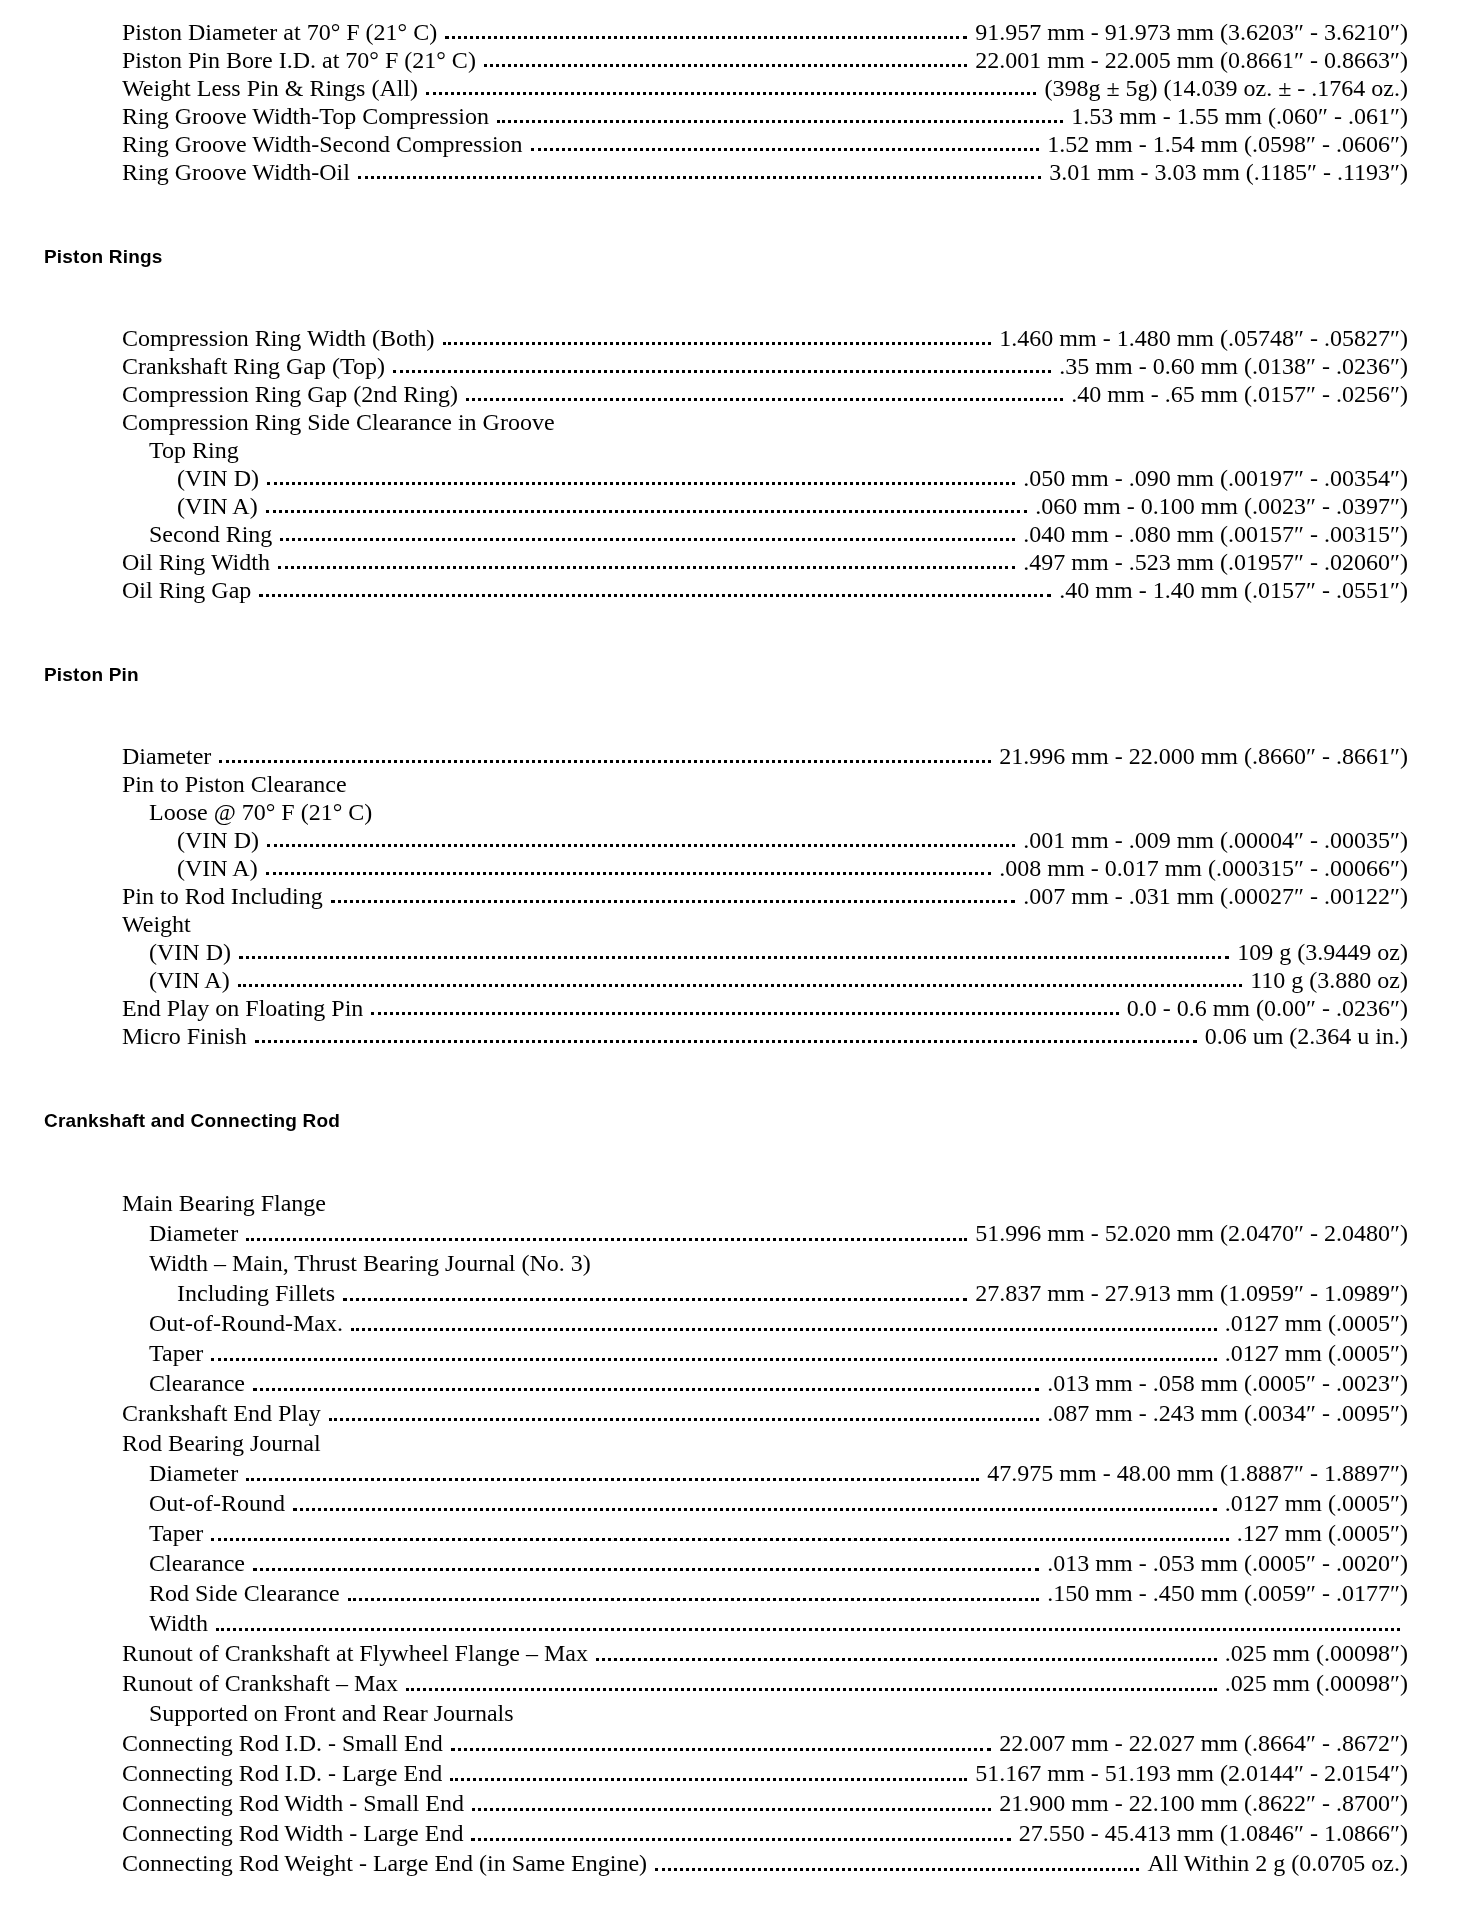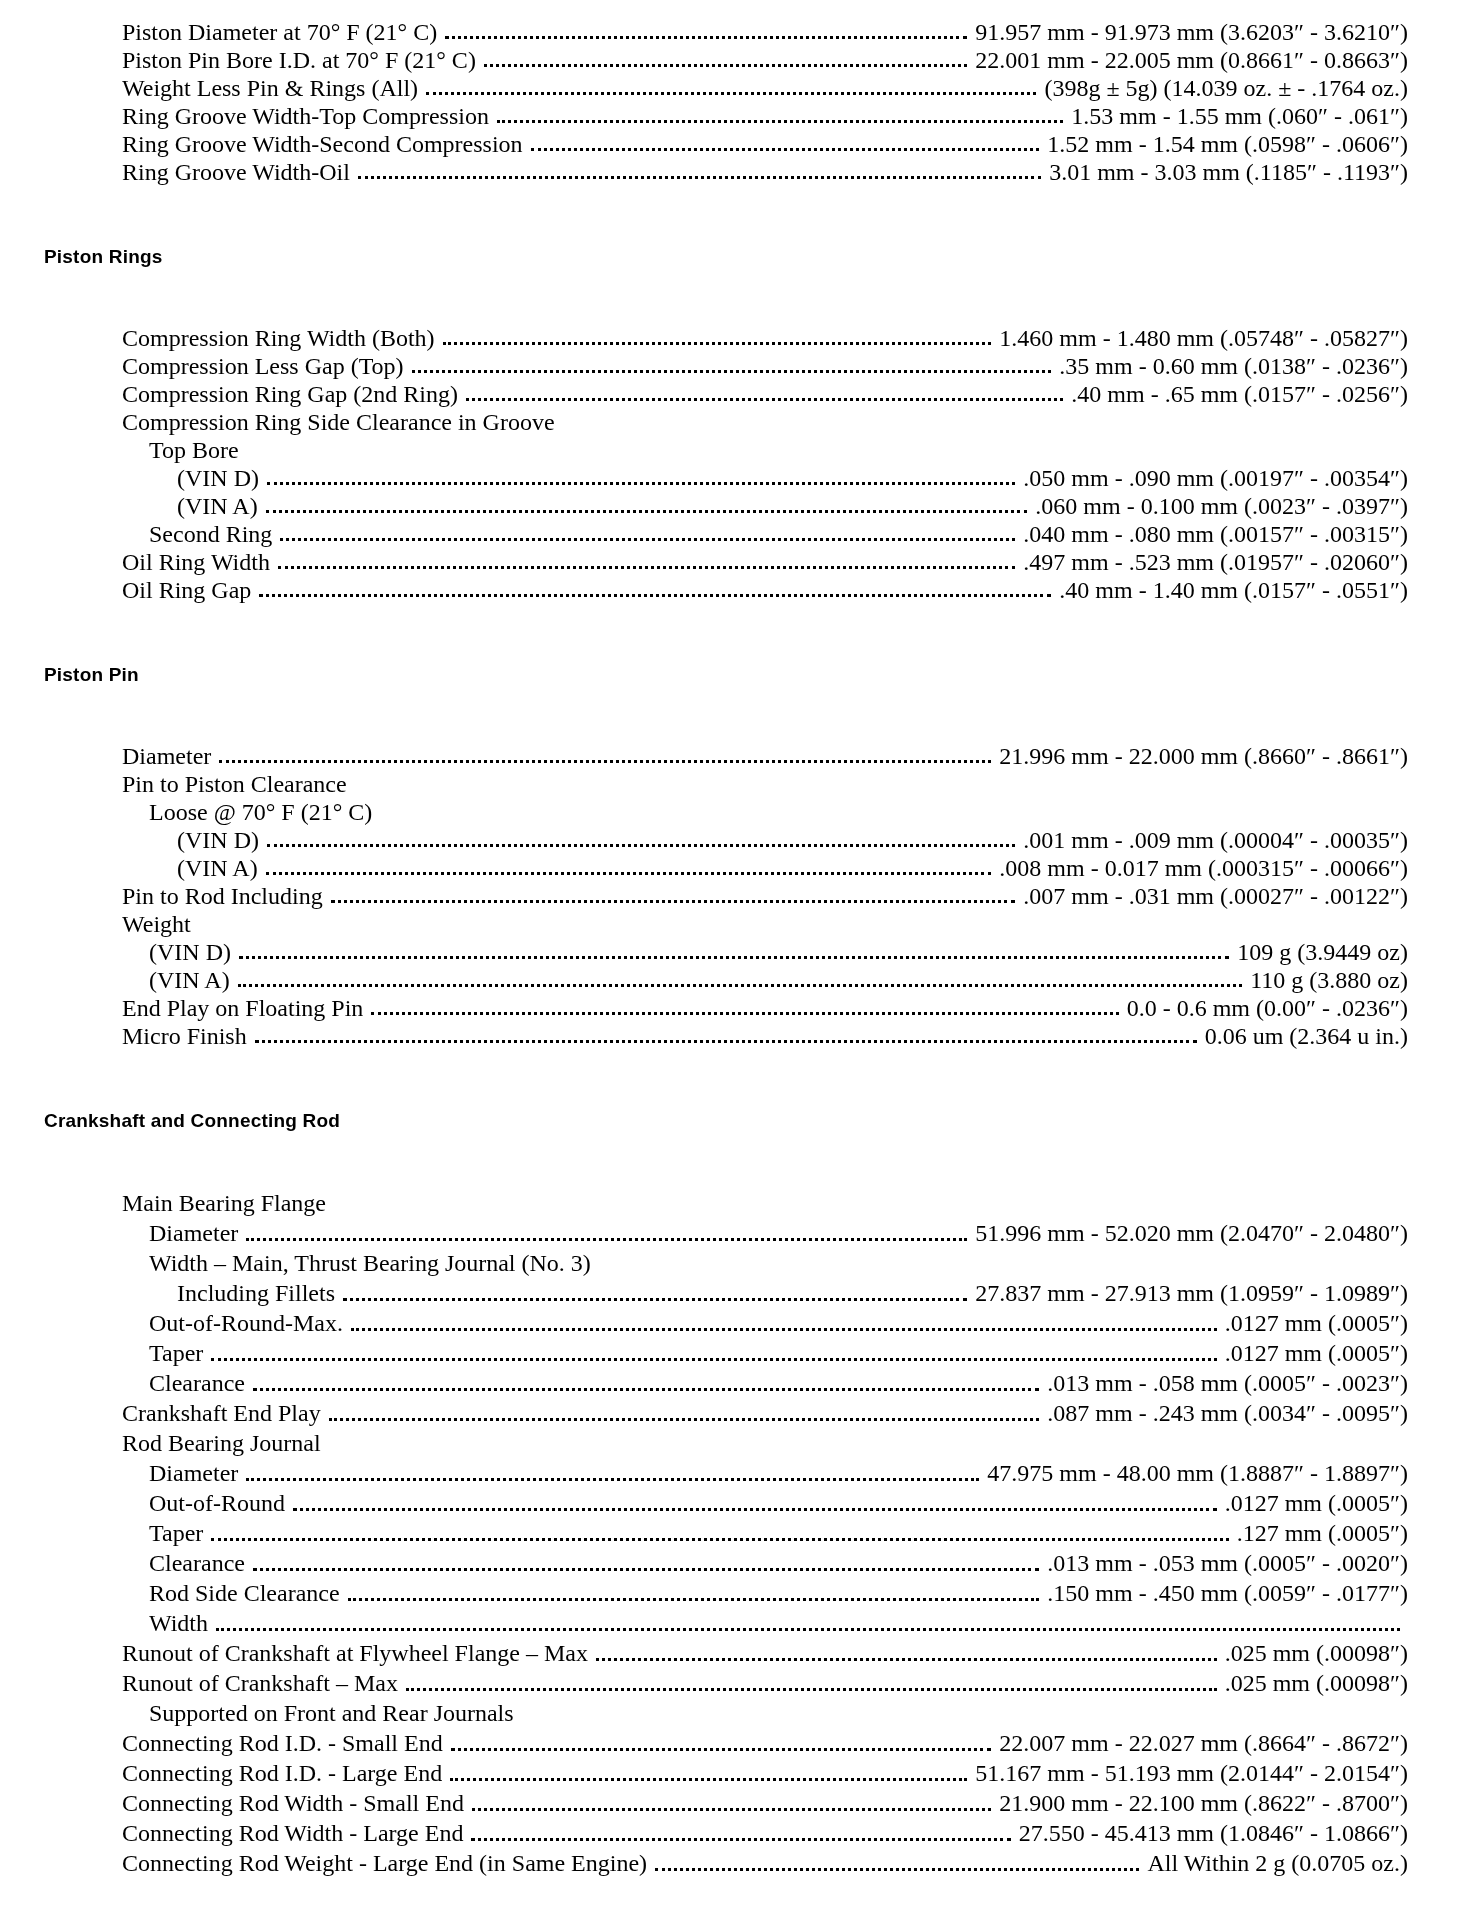--- a/index.html
+++ b/index.html
@@ -72,34 +72,34 @@
     </div>
     <div class="section">
       <div class="section-heading">Piston Rings</div>
       <div class="rows">
         <div class="spec-row">
           <span class="label">Compression Ring Width (Both)</span>
           <span class="leader"></span>
           <span class="value">1.460 mm - 1.480 mm (.05748″ - .05827″)</span>
         </div>
         <div class="spec-row">
-          <span class="label">Compression Less Gap (Top)</span>
+          <span class="label">Crankshaft Ring Gap (Top)</span>
           <span class="leader"></span>
           <span class="value">.35 mm - 0.60 mm (.0138″ - .0236″)</span>
         </div>
         <div class="spec-row">
           <span class="label">Compression Ring Gap (2nd Ring)</span>
           <span class="leader"></span>
           <span class="value">.40 mm - .65 mm (.0157″ - .0256″)</span>
         </div>
         <div class="spec-row">
           <span class="label">Compression Ring Side Clearance in Groove</span>
         </div>
         <div class="spec-row indent-1">
-          <span class="label">Top Bore</span>
+          <span class="label">Top Ring</span>
         </div>
         <div class="spec-row indent-2">
           <span class="label">(VIN D)</span>
           <span class="leader"></span>
           <span class="value">.050 mm - .090 mm (.00197″ - .00354″)</span>
         </div>
         <div class="spec-row indent-2">
           <span class="label">(VIN A)</span>
           <span class="leader"></span>
           <span class="value">.060 mm - 0.100 mm (.0023″ - .0397″)</span>

